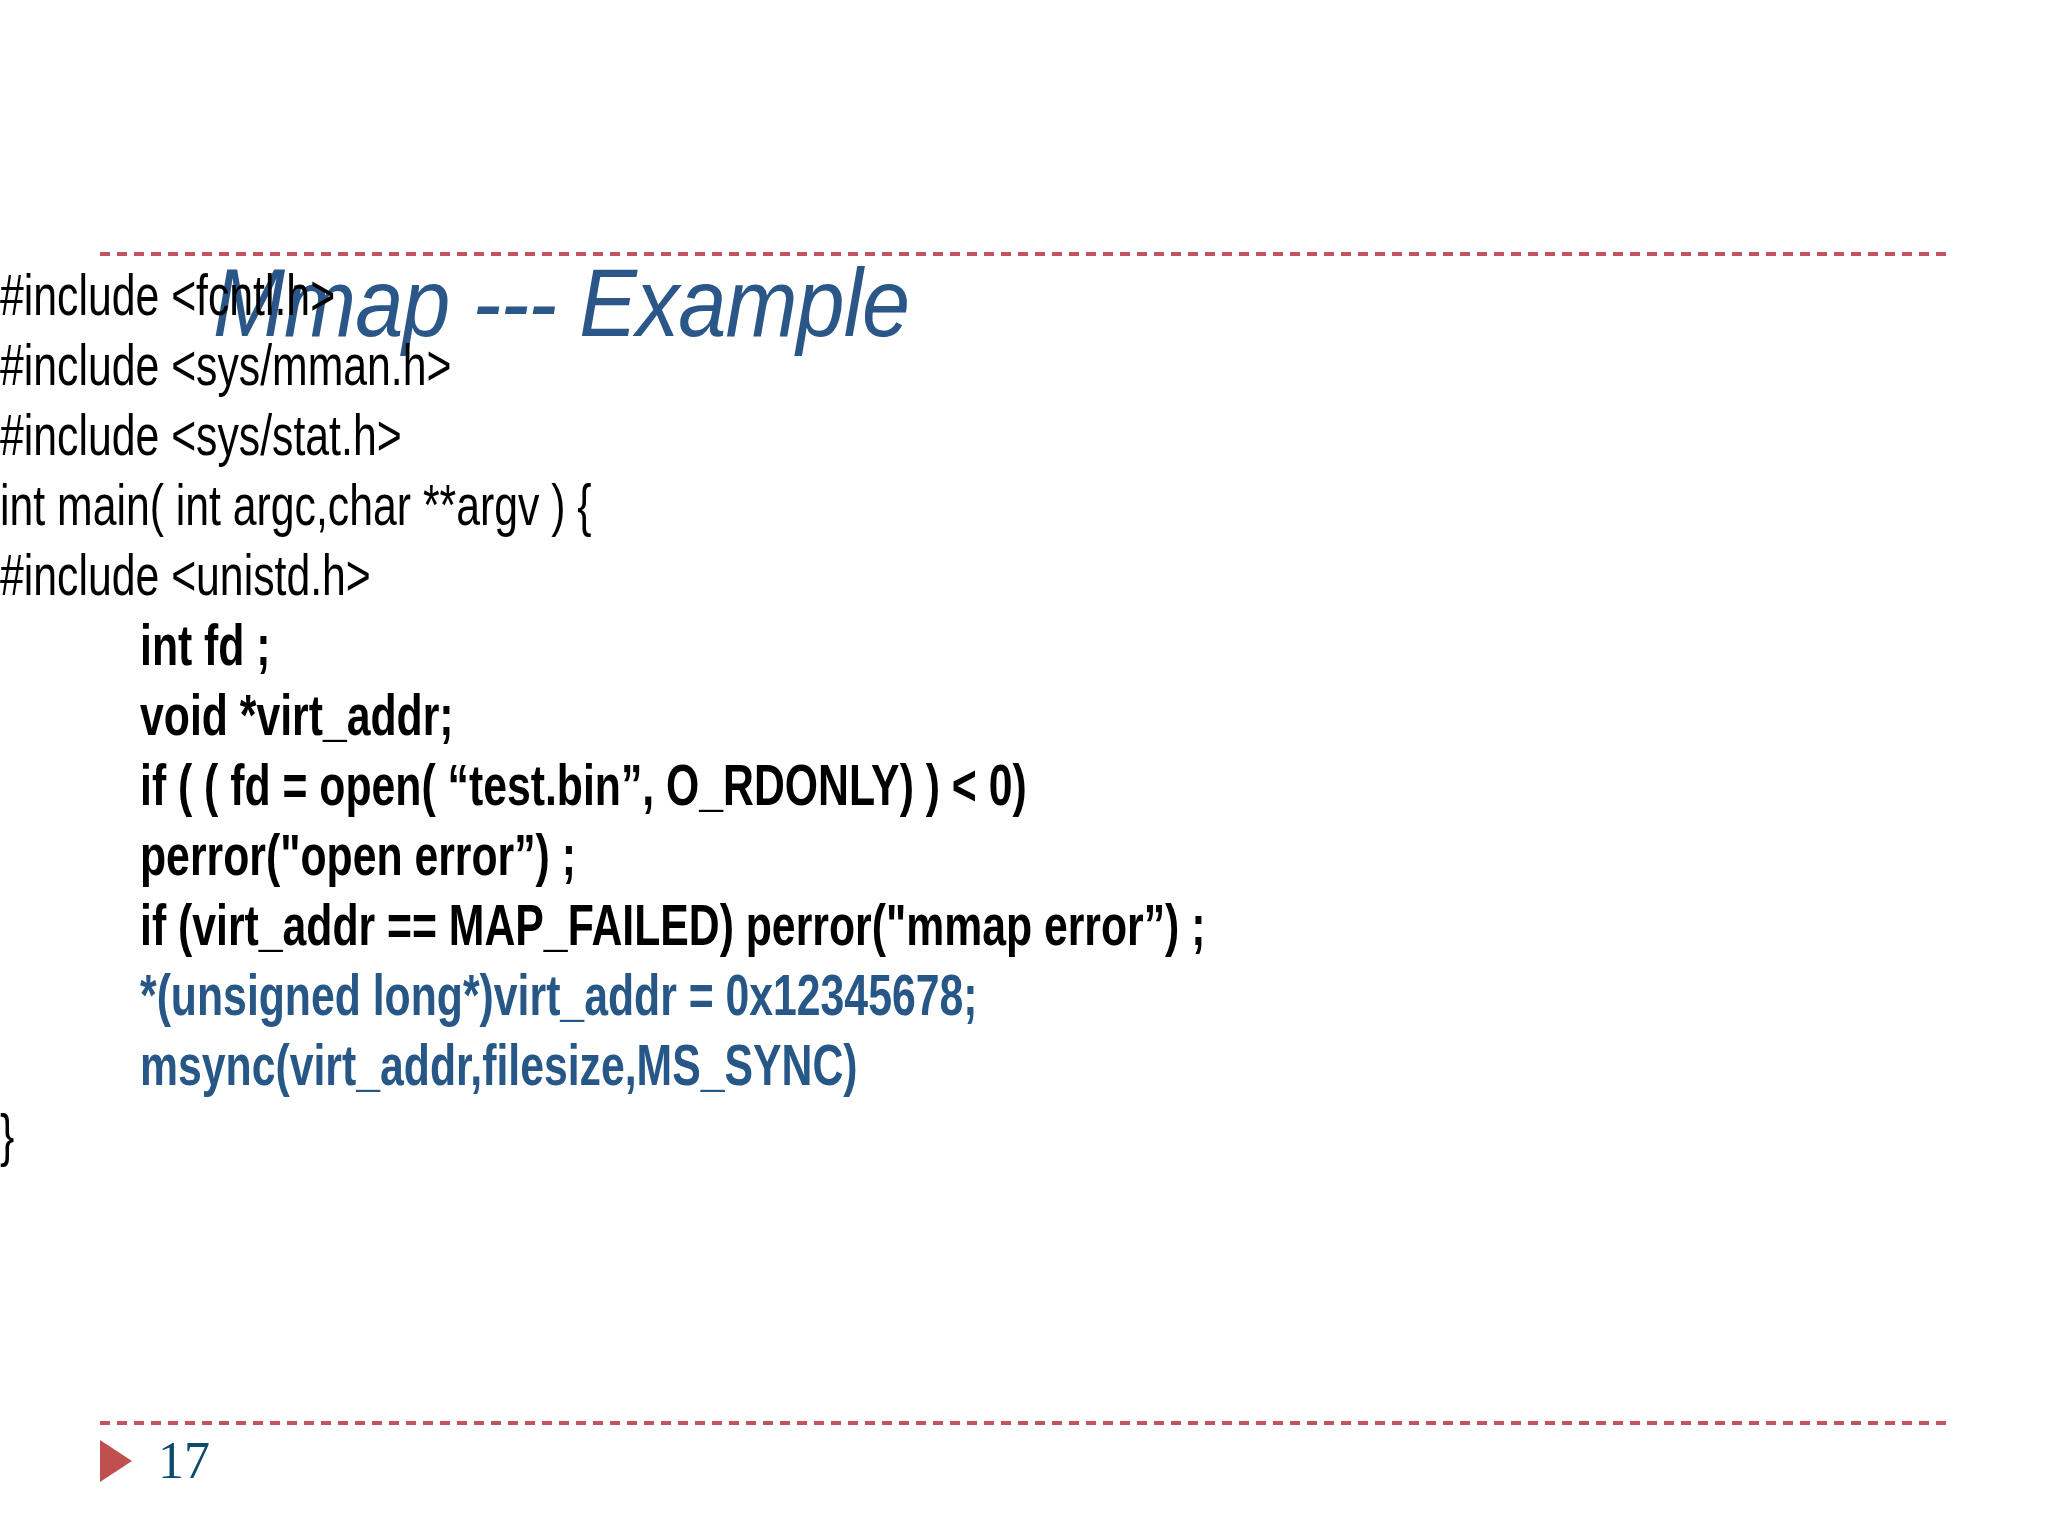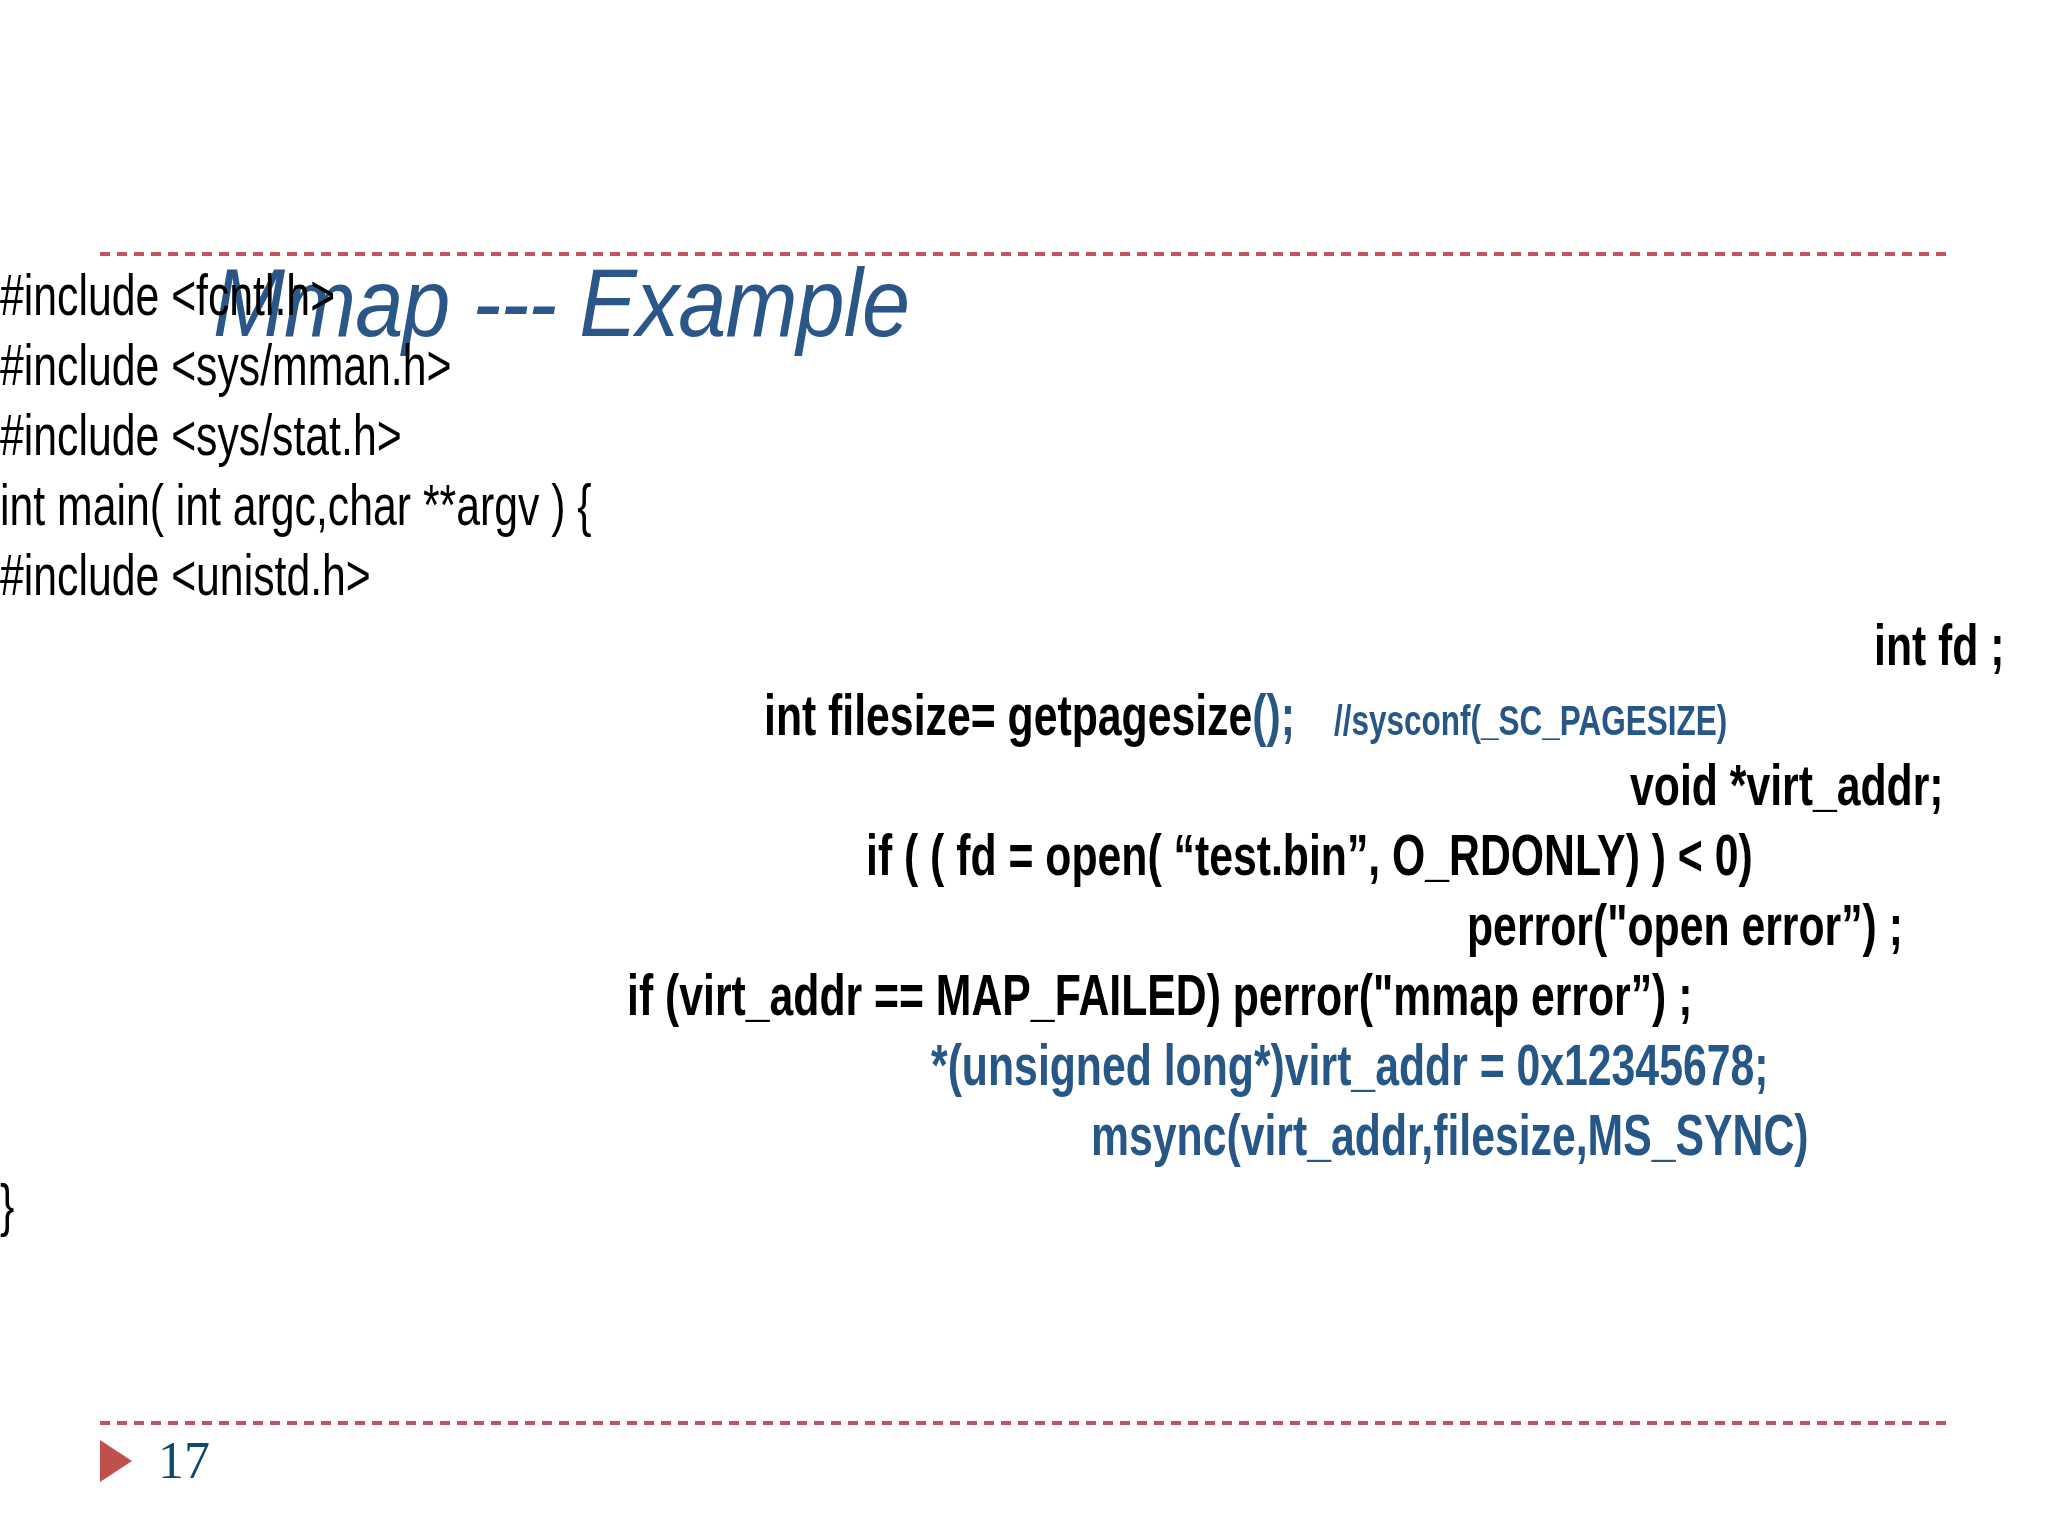--- a/index.html
+++ b/index.html
@@ -41,21 +41,21 @@
     width:2048px;
   }
   .code-line {
     height:70px; line-height:70px;
     font-size:57px;
     font-weight:400;
     white-space:pre;
     color:#000000;
   }
   .code-line.indent { padding-left:140px; }
-  .code-line.bold   { font-weight:700;text-align:right; }
+  .code-line.bold   { font-weight:700; }
   .squeeze {
     display:inline-block;
     transform:scaleX(0.75);
     transform-origin:0 50%;
     white-space:pre;
   }
   .seg-black { color:#000000; }
   .seg-blue  { color:#265787; }
   .small-comment {
     font-size:42px;
@@ -90,21 +90,20 @@
 
   <div class="rule rule-top"></div>
 
   <div class="code-block">
       <div class="code-line"><span class="squeeze"><span class="seg-black">#include &lt;fcntl.h&gt;</span></span></div>
       <div class="code-line"><span class="squeeze"><span class="seg-black">#include &lt;sys/mman.h&gt;</span></span></div>
       <div class="code-line"><span class="squeeze"><span class="seg-black">#include &lt;sys/stat.h&gt;</span></span></div>
       <div class="code-line"><span class="squeeze"><span class="seg-black">int main( int argc,char **argv ) {</span></span></div>
       <div class="code-line"><span class="squeeze"><span class="seg-black">#include &lt;unistd.h&gt;</span></span></div>
       <div class="code-line indent bold"><span class="squeeze"><span class="seg-black">int fd ;</span></span></div>
-      <div class="code-line indent bold"><span class="squeeze"><span class="seg-black">int filesize= getpagesize</span><span class="seg-blue">();</span><span class="seg-blue small-comment">//sysconf(_SC_PAGESIZE)</span></span></div>
       <div class="code-line indent bold"><span class="squeeze"><span class="seg-black">void *virt_addr;</span></span></div>
       <div class="code-line indent bold"><span class="squeeze"><span class="seg-black">if ( ( fd = open( “test.bin”, O_RDONLY) ) &lt; 0)</span></span></div>
       <div class="code-line indent bold"><span class="squeeze"><span class="seg-black">perror("open error”) ;</span></span></div>
       <div class="code-line indent bold"><span class="squeeze"><span class="seg-black">if (virt_addr == MAP_FAILED) perror("mmap error”) ;</span></span></div>
       <div class="code-line indent bold"><span class="squeeze"><span class="seg-blue">*(unsigned long*)virt_addr = 0x12345678;</span></span></div>
       <div class="code-line indent bold"><span class="squeeze"><span class="seg-blue">msync(virt_addr,filesize,MS_SYNC)</span></span></div>
       <div class="code-line"><span class="squeeze"><span class="seg-black">}</span></span></div>
     </div>
 
   <div class="rule rule-bottom"></div>

